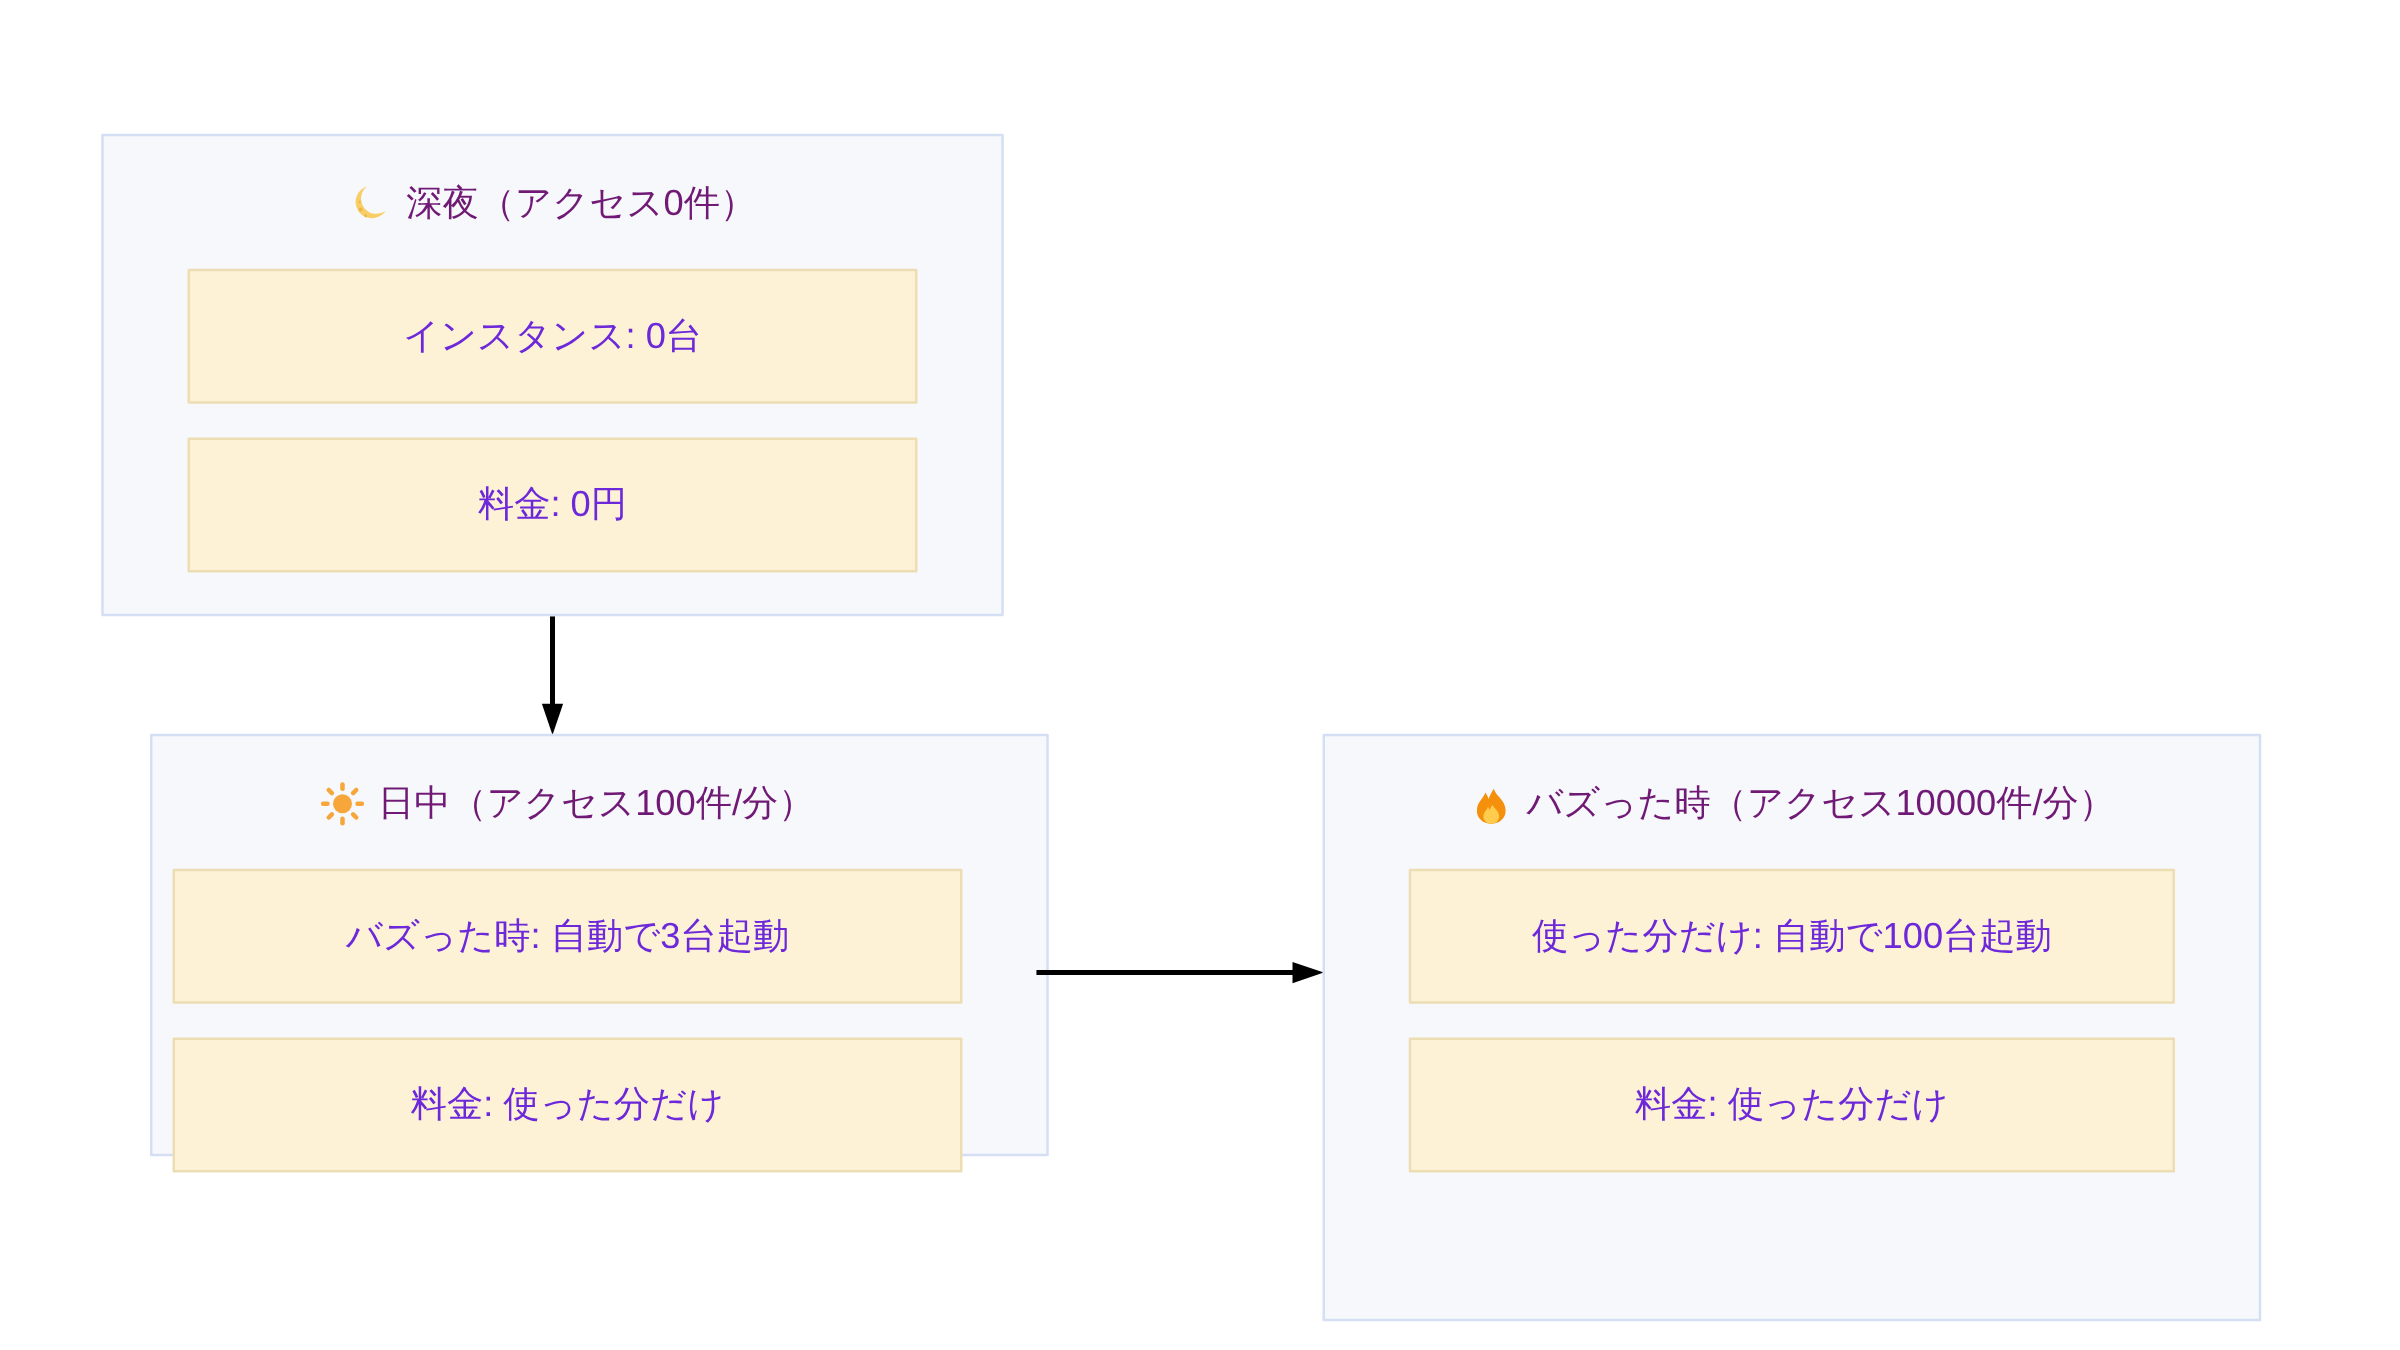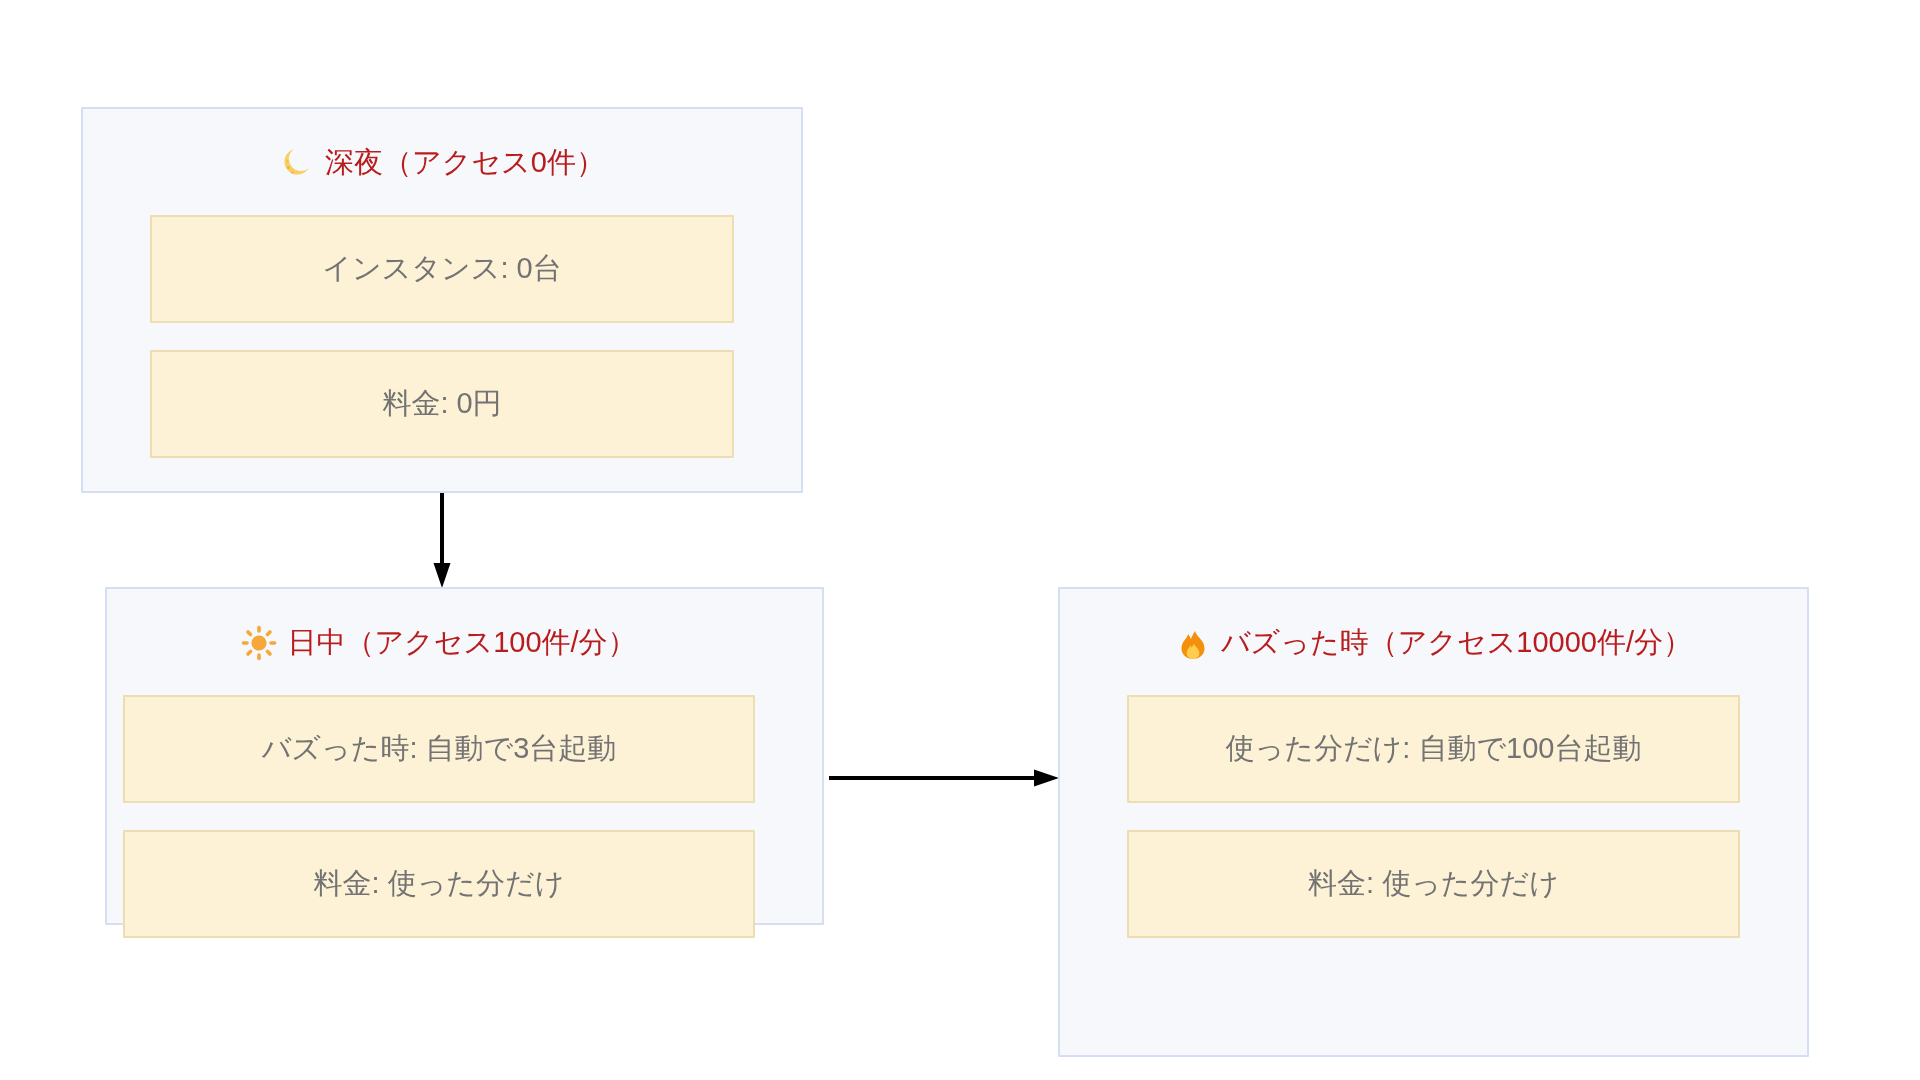--- a/index.html
+++ b/index.html
@@ -23,48 +23,48 @@
     padding: 34px 67px 0 67px;
     border-radius: 1px;
   }
   .card-title {
     height: 40px;
     display: flex;
     align-items: center;
     justify-content: center;
     gap: 10px;
     font-size: 29px;
-    color: #b91c1c;
+    color: #701a75;
     margin-bottom: 32px;
     white-space: nowrap;
   }
   .icon {
     display: inline-flex;
     width: 36px;
     height: 36px;
     flex: 0 0 auto;
   }
   .icon svg { width: 100%; height: 100%; }
   .row {
     height: 108px;
     display: flex;
     align-items: center;
     justify-content: center;
     background: #fdf2d6;
     border: 2px solid #ecddb2;
     box-sizing: border-box;
     font-size: 29px;
-    color: #737373;
+    color: #6d28d9;
     margin-bottom: 27px;
     border-radius: 1px;
     white-space: nowrap;
   }
   .arrow { position: absolute; }
   #card-night   { left: 81px;   top: 107px; width: 722px; height: 386px; }
-  #card-daytime { left: 105px;  top: 587px; width: 719px; height: 338px; padding-left: 16px; }
+  #card-daytime { left: 120px;  top: 587px; width: 719px; height: 338px; padding-left: 16px; }
   #card-viral   { left: 1058px; top: 587px; width: 751px; height: 470px; }
   #arrow-down  { left: 424px; top: 493px; width: 36px;  height: 96px; }
   #arrow-right { left: 829px; top: 760px; width: 231px; height: 36px; }
 </style>
 </head>
 <body>
 
 <div class="canvas">
 
   <div class="card" id="card-night">

